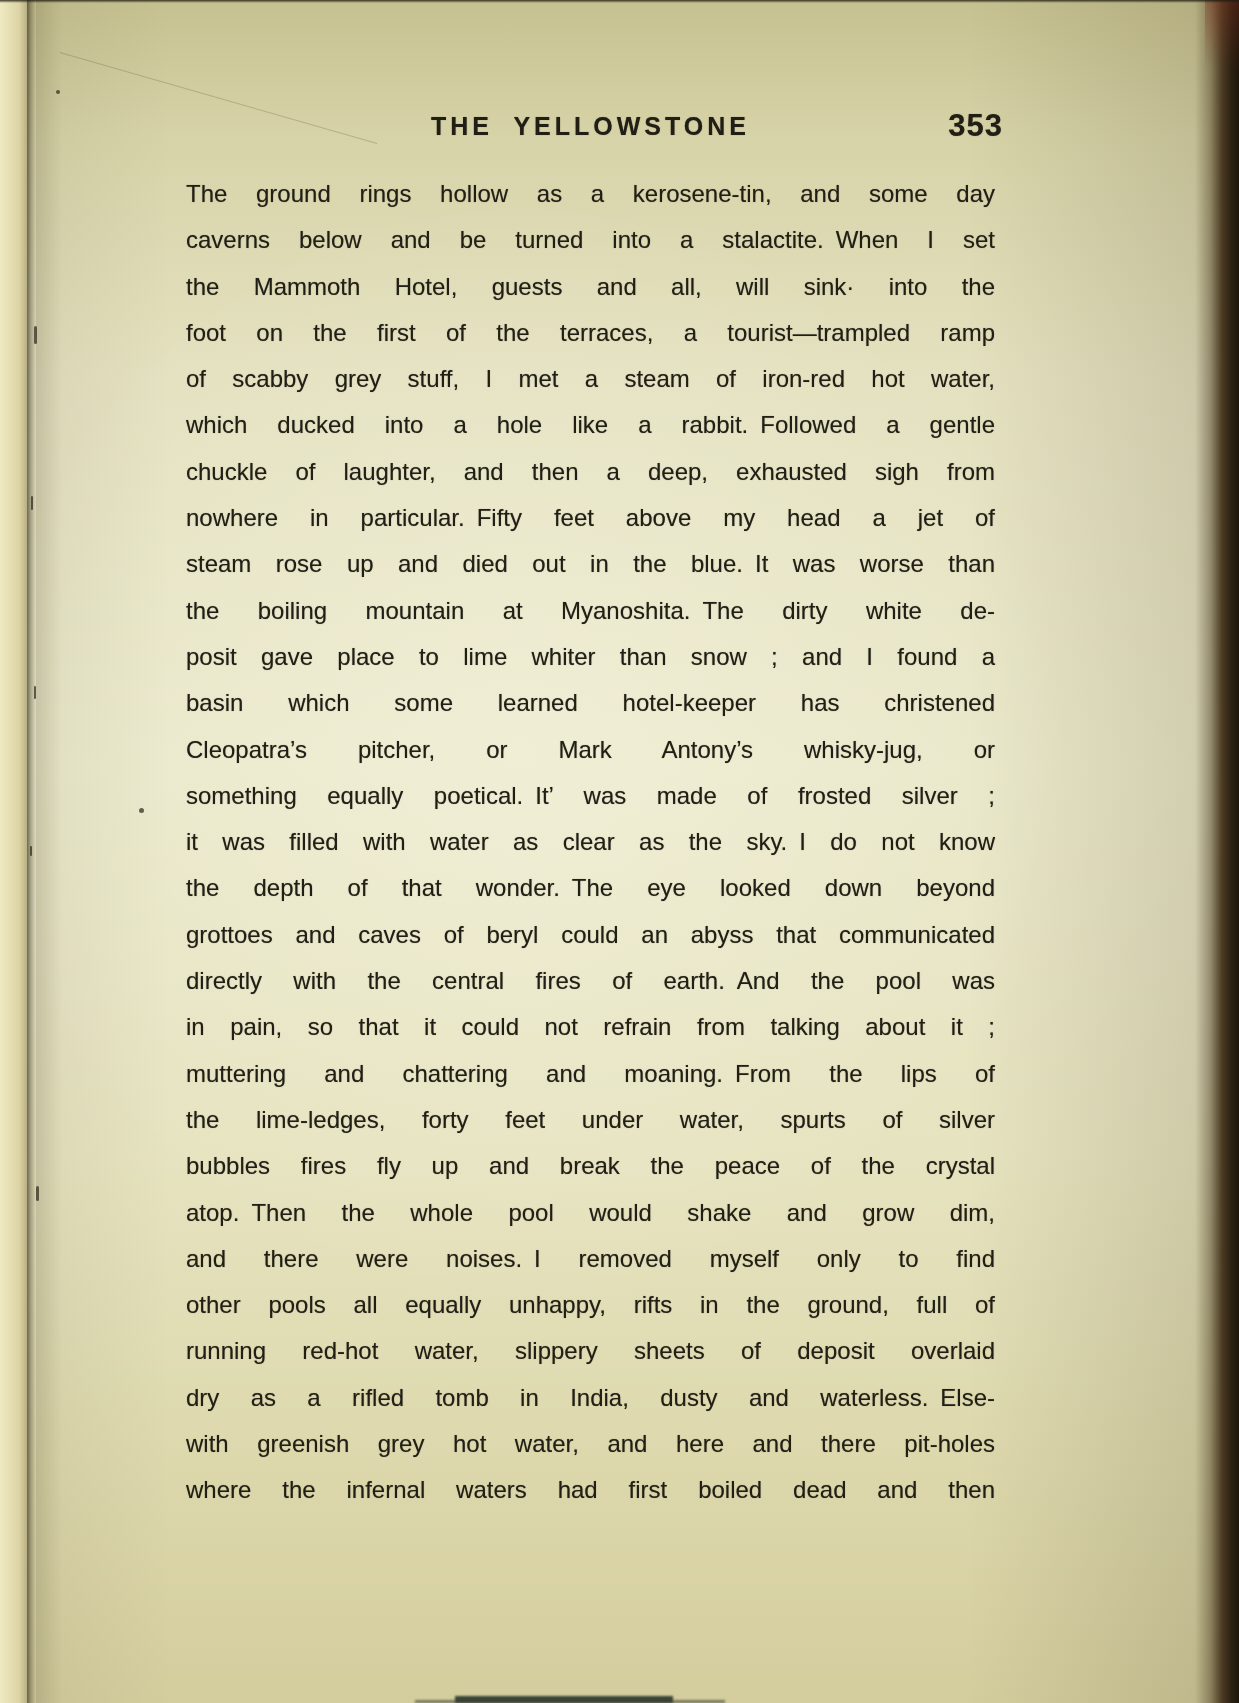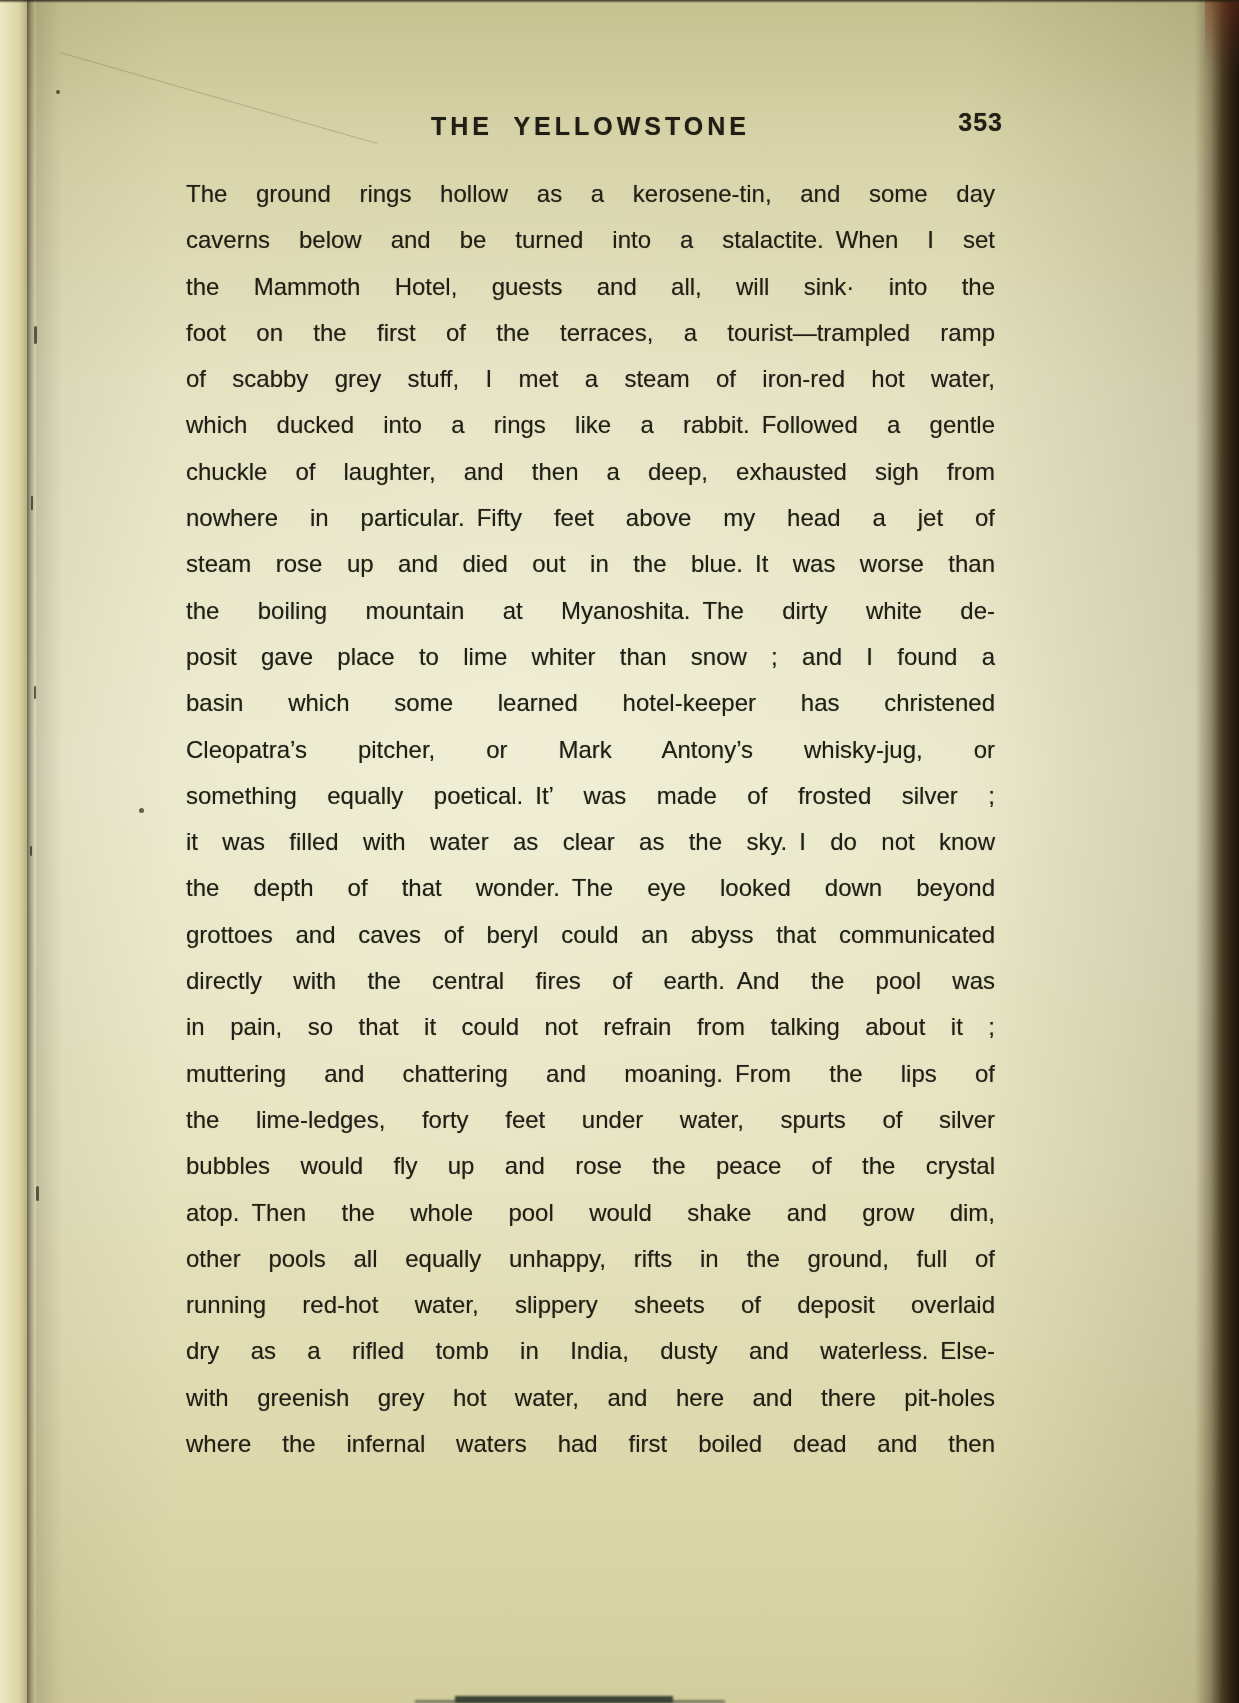--- a/index.html
+++ b/index.html
@@ -63,21 +63,21 @@
   .content{position:absolute;left:186px;top:0;width:809px;height:100%;}
   .running-title{
     position:absolute;left:0;right:0;top:112px;
     text-align:center;
     font-size:25px;font-weight:bold;letter-spacing:4px;word-spacing:10px;
     color:var(--ink);
     text-shadow:0 0 1px rgba(32,30,20,0.5);
   }
   .page-number{
     position:absolute;right:-8px;top:108px;
-    font-size:25px;font-weight:bold;letter-spacing:1px;
+    font-size:31px;font-weight:bold;letter-spacing:1px;
     color:var(--ink);
     text-shadow:0 0 1px rgba(32,30,20,0.5);
   }
   .body-text{position:absolute;left:0;top:171px;width:809px;}
   .line{
     font-size:24px;line-height:46.3px;
     color:var(--ink);
     text-align:justify;
     text-align-last:justify;
     text-shadow:0 0 1px rgba(32,30,20,0.45);
@@ -109,38 +109,39 @@
 
   <div class="content">
     <div class="running-title">THE YELLOWSTONE</div>
     <div class="page-number">353</div>
     <div class="body-text">
         <div class="line">The ground rings hollow as a kerosene-tin, and some day</div>
         <div class="line">caverns below and be turned into a stalactite. When I set</div>
         <div class="line">the Mammoth Hotel, guests and all, will sink· into the</div>
         <div class="line">foot on the first of the terraces, a tourist—trampled ramp</div>
         <div class="line">of scabby grey stuff, I met a steam of iron-red hot water,</div>
-        <div class="line">which ducked into a rings like a rabbit. Followed a gentle</div>
+        <div class="line">which ducked into a hole like a rabbit. Followed a gentle</div>
         <div class="line">chuckle of laughter, and then a deep, exhausted sigh from</div>
         <div class="line">nowhere in particular. Fifty feet above my head a jet of</div>
         <div class="line">steam rose up and died out in the blue. It was worse than</div>
         <div class="line">the boiling mountain at Myanoshita. The dirty white de-</div>
         <div class="line">posit gave place to lime whiter than snow ; and I found a</div>
         <div class="line">basin which some learned hotel-keeper has christened</div>
         <div class="line">Cleopatra’s pitcher, or Mark Antony’s whisky-jug, or</div>
         <div class="line">something equally poetical. It’ was made of frosted silver ;</div>
         <div class="line">it was filled with water as clear as the sky. I do not know</div>
         <div class="line">the depth of that wonder. The eye looked down beyond</div>
         <div class="line">grottoes and caves of beryl could an abyss that communicated</div>
         <div class="line">directly with the central fires of earth. And the pool was</div>
         <div class="line">in pain, so that it could not refrain from talking about it ;</div>
         <div class="line">muttering and chattering and moaning. From the lips of</div>
         <div class="line">the lime-ledges, forty feet under water, spurts of silver</div>
-        <div class="line">bubbles would fly up and rose the peace of the crystal</div>
+        <div class="line">bubbles fires fly up and break the peace of the crystal</div>
         <div class="line">atop. Then the whole pool would shake and grow dim,</div>
+        <div class="line">and there were noises. I removed myself only to find</div>
         <div class="line">other pools all equally unhappy, rifts in the ground, full of</div>
         <div class="line">running red-hot water, slippery sheets of deposit overlaid</div>
         <div class="line">dry as a rifled tomb in India, dusty and waterless. Else-</div>
         <div class="line">with greenish grey hot water, and here and there pit-holes</div>
         <div class="line">where the infernal waters had first boiled dead and then</div>
       </div>
   </div>
 
 </div>
 

